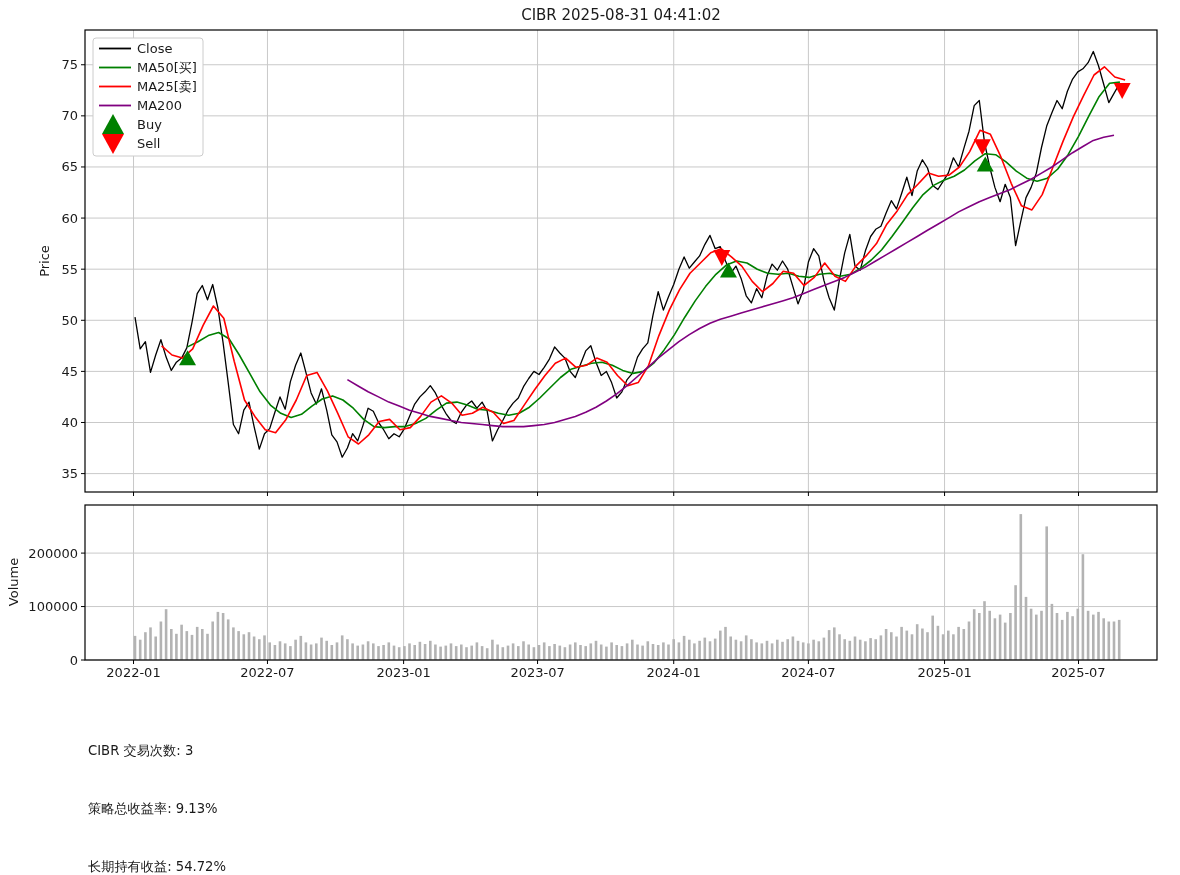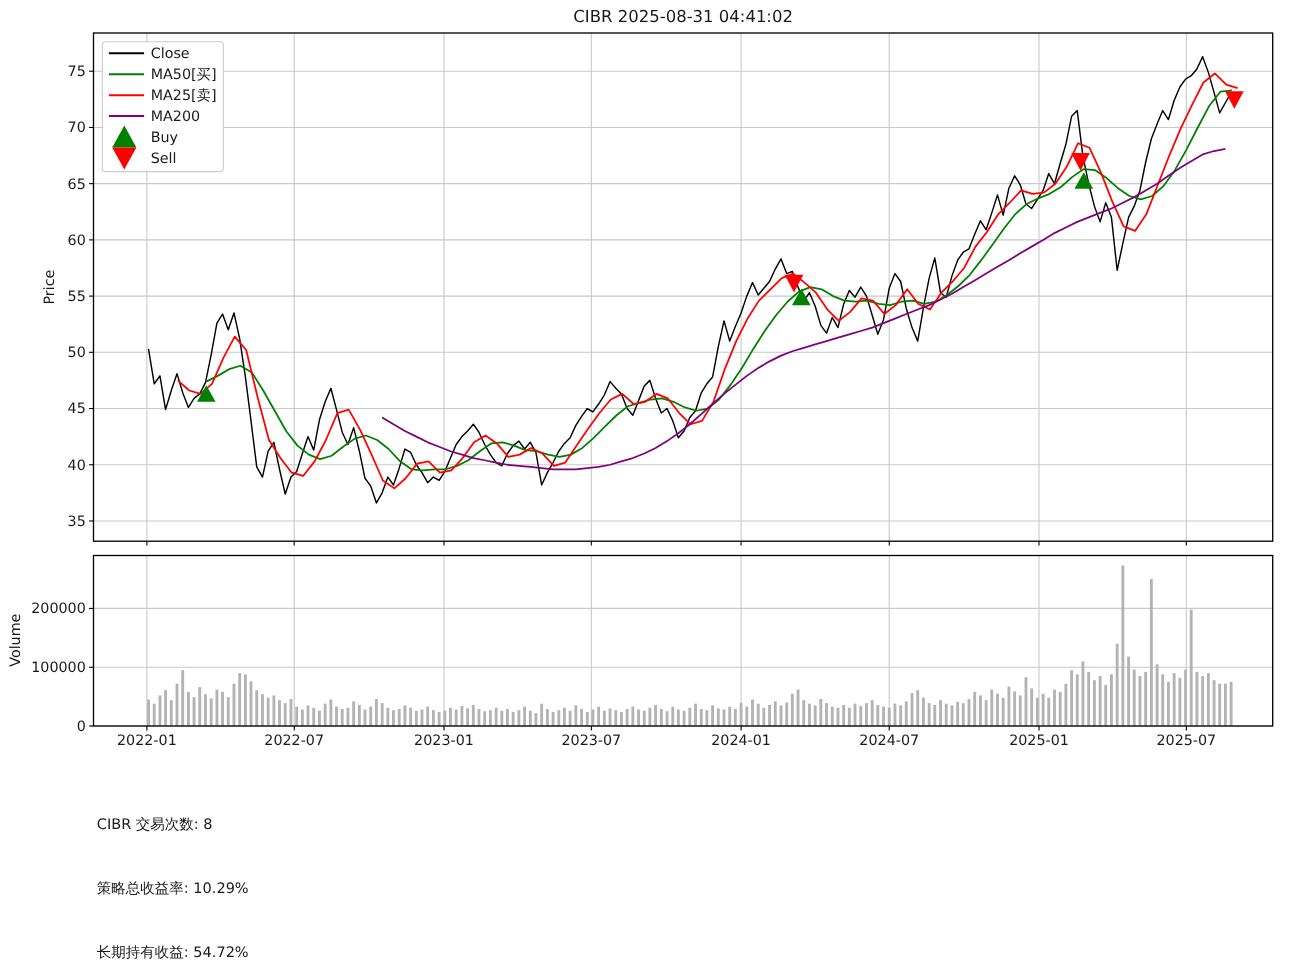--- a/index.html
+++ b/index.html
@@ -323,20 +323,20 @@
       <line x1="99" y1="105.5" x2="131" y2="105.5" stroke="#800080" stroke-width="1.8"></line>
       <text class="legendtext" x="137" y="110">MA200</text>
       <polygon points="113,114 102,134 124,134" fill="#008000"></polygon>
       <text class="legendtext" x="137" y="129">Buy</text>
       <polygon points="102,134 124,134 113,154" fill="#ff0000"></polygon>
       <text class="legendtext" x="137" y="148">Sell</text>
     </g>
 </svg>
 
 <div id="report">
-  <div>CIBR 交易次数: 8</div>
-  <div>策略总收益率: 10.29%</div>
+  <div>CIBR 交易次数: 3</div>
+  <div>策略总收益率: 9.13%</div>
   <div>长期持有收益: 54.72%</div>
   
   
   
   
 </div>
 
 </body></html>

